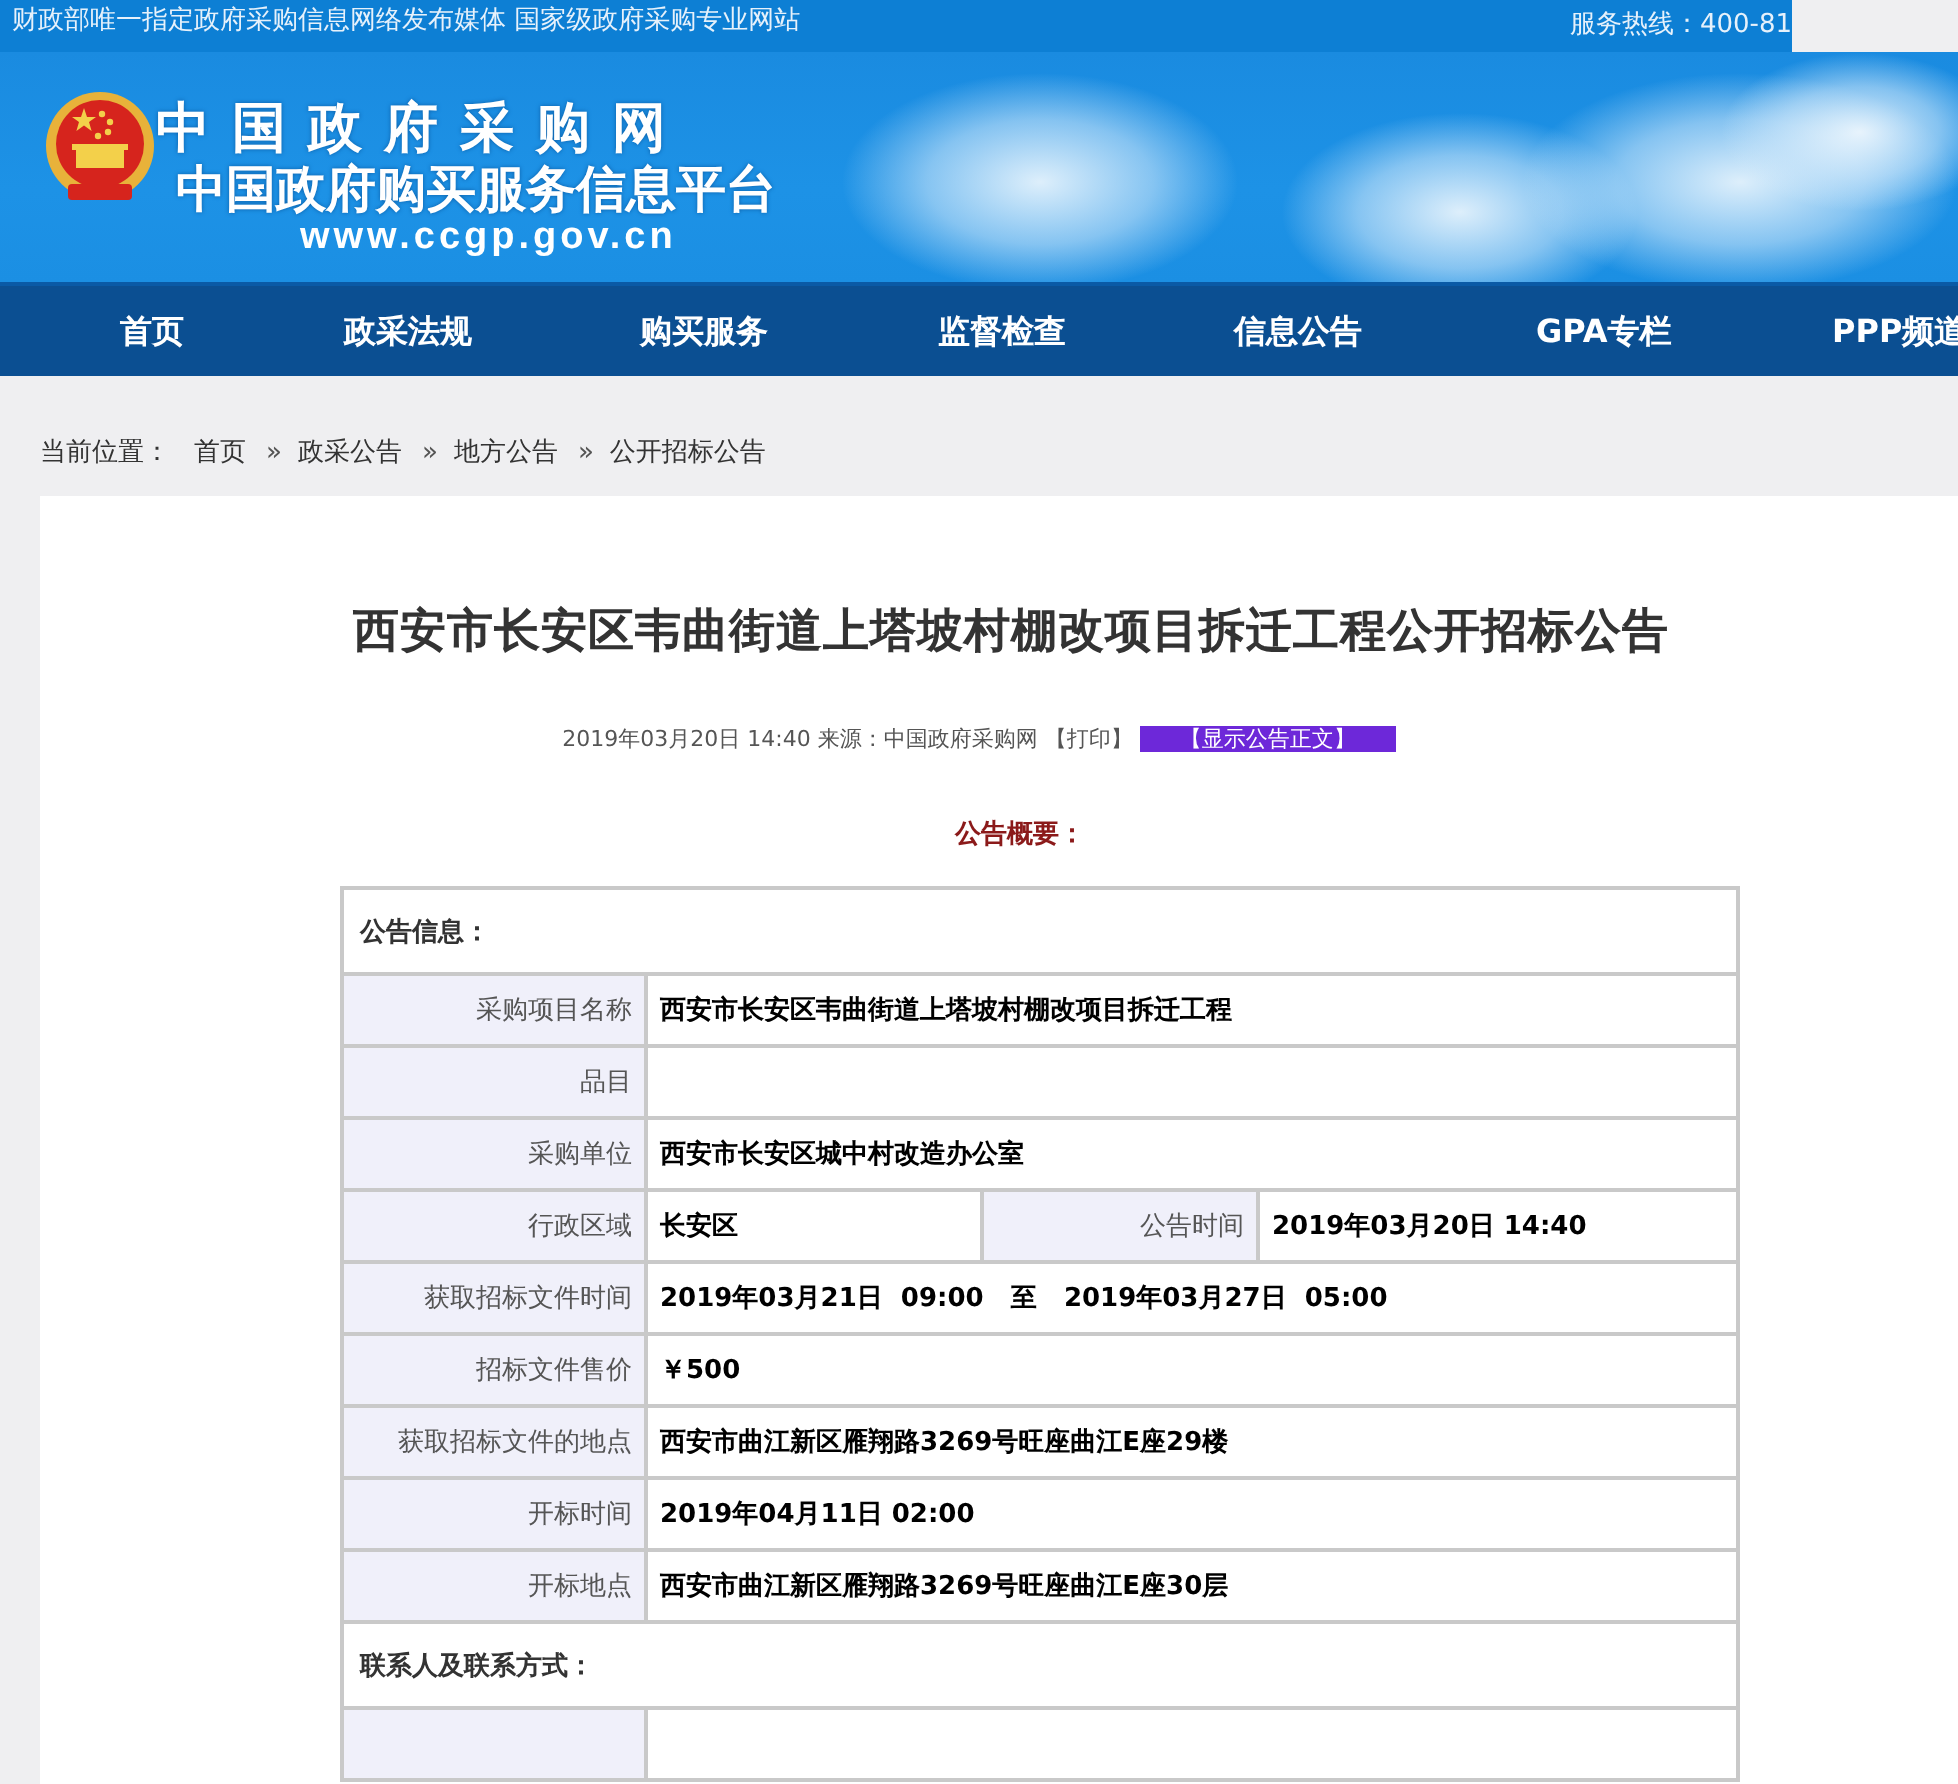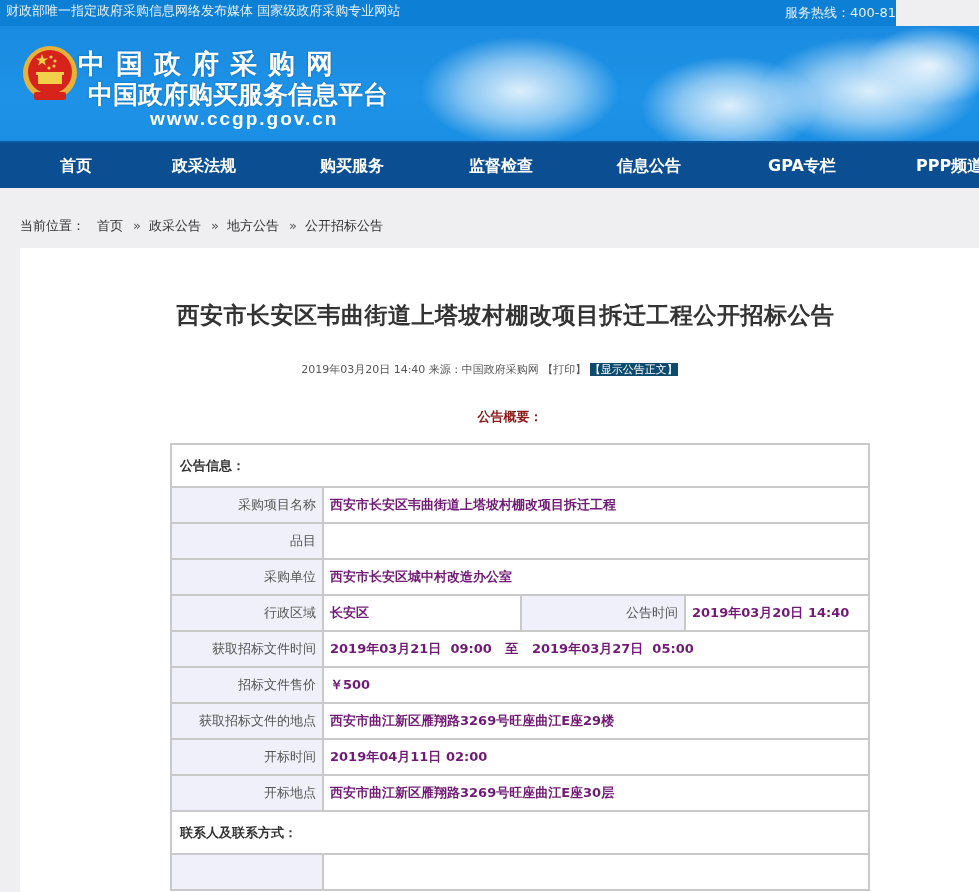--- a/index.html
+++ b/index.html
@@ -15,28 +15,28 @@
   .logo-line2 { position: absolute; left: 88px; top: 52px; color: #fff; font-size: 25px; font-weight: bold; letter-spacing: 0px; text-shadow: 0 0 2px #0c5fa8; }
   .logo-url { position: absolute; left: 150px; top: 82px; color: #fff; font-size: 19px; font-weight: bold; letter-spacing: 2px; font-family: "Liberation Sans", sans-serif; }
   .nav { position: absolute; left: 0; top: 141px; width: 979px; height: 47px; background: #0b4f92; border-top: 2px solid #0a5aa6; }
   .nav-item { position: absolute; top: 0; height: 47px; line-height: 45px; color: #fff; font-size: 16px; font-weight: bold; white-space: nowrap; cursor: pointer; }
   .crumbs { position: absolute; left: 20px; top: 217px; font-size: 13px; color: #333; white-space: nowrap; }
   .crumbs span { margin-right: 4px; }
   .crumbs .sep { color: #555; margin: 0 8px 0 6px; }
   .panel { position: absolute; left: 20px; top: 248px; width: 959px; height: 644px; background: #fff; }
   .title { position: absolute; left: 16px; top: 48px; width: 979px; text-align: center; font-size: 23px; font-weight: bold; color: #333; letter-spacing: 0.5px; }
   .meta { position: absolute; left: 0; top: 362px; width: 979px; text-align: center; font-size: 11px; color: #555; white-space: nowrap; }
-  .meta .show-btn { background: #0c4a6e; color: #fff; padding: 0 0; }
+  .meta .show-btn { background: #6d28d9; color: #fff; padding: 0 20px; }
   .summary { position: absolute; left: 0; top: 408px; width: 1020px; text-align: center; font-size: 13px; font-weight: bold; color: #8b1a1a; }
   table.info { position: absolute; left: 170px; top: 443px; width: 700px; border-collapse: collapse; font-size: 13px; }
   table.info td { border: 2px solid #c9c9c9; height: 36px; padding: 0 6px; white-space: nowrap; }
   table.info td.section { font-weight: bold; color: #333; background: #fff; height: 43px; padding-left: 8px; }
   table.info td.label { background: #f0f0fa; color: #555; text-align: right; width: 152px; }
-  table.info td.value { background: #fff; color: #701a75; font-weight: bold; }
-  table.info td.label2 { background: #f0f0fa; color: #555; text-align: right; width: 164px; }
+  table.info td.value { background: #fff; color: #000000; font-weight: bold; }
+  table.info td.label2 { background: #f0f0fa; color: #555; text-align: right; width: 138px; }
 </style>
 </head>
 <body>
 
 <div class="topbar">
   <span class="left">财政部唯一指定政府采购信息网络发布媒体  国家级政府采购专业网站</span>
   <span class="right">服务热线：400-81</span>
 </div>
 
 <div class="banner">
@@ -101,21 +101,21 @@
   <tr>
     <td class="label">品目</td>
     <td class="value" colspan="3"></td>
   </tr>
   <tr>
     <td class="label">采购单位</td>
     <td class="value" colspan="3">西安市长安区城中村改造办公室</td>
   </tr>
   <tr>
     <td class="label">行政区域</td>
-    <td class="value" style="width:198px;">长安区</td>
+    <td class="value" style="width:168px;">长安区</td>
     <td class="label2">公告时间</td>
     <td class="value">2019年03月20日  14:40</td>
   </tr>
   <tr>
     <td class="label">获取招标文件时间</td>
     <td class="value" colspan="3" style="white-space:pre;border-radius:12px;">2019年03月21日  09:00   至   2019年03月27日  05:00</td>
   </tr>
   <tr>
     <td class="label">招标文件售价</td>
     <td class="value" colspan="3">￥500</td>

